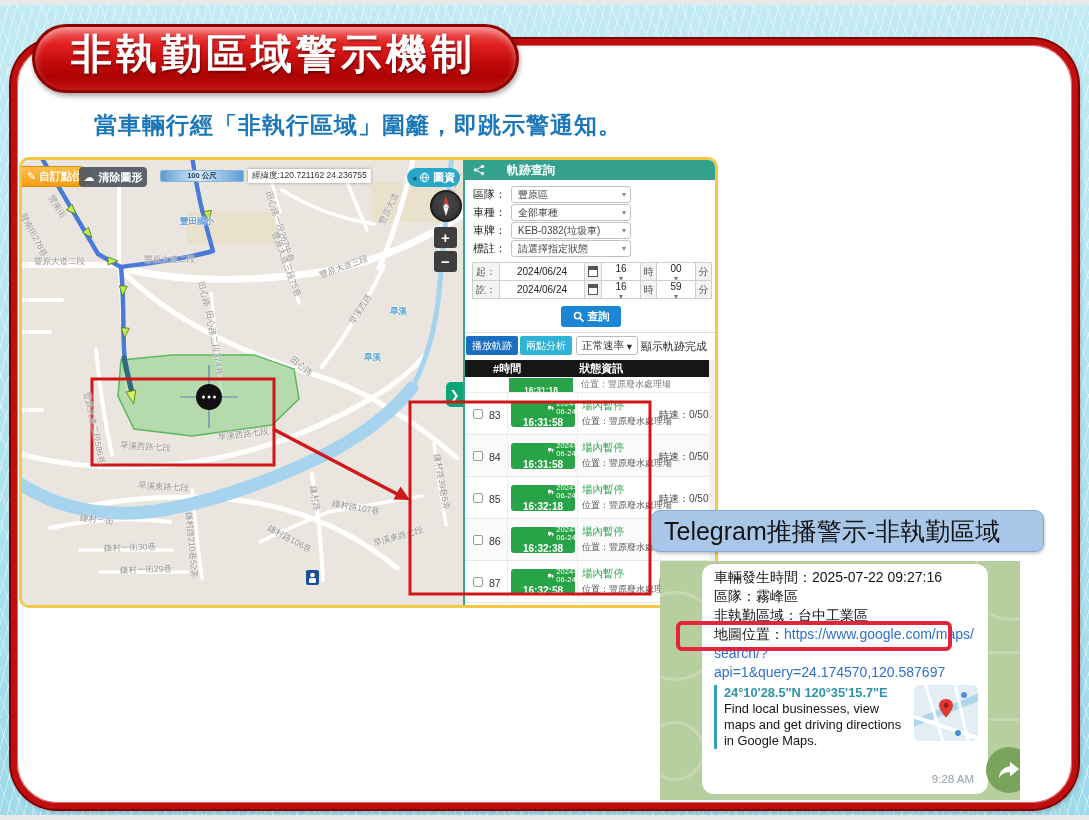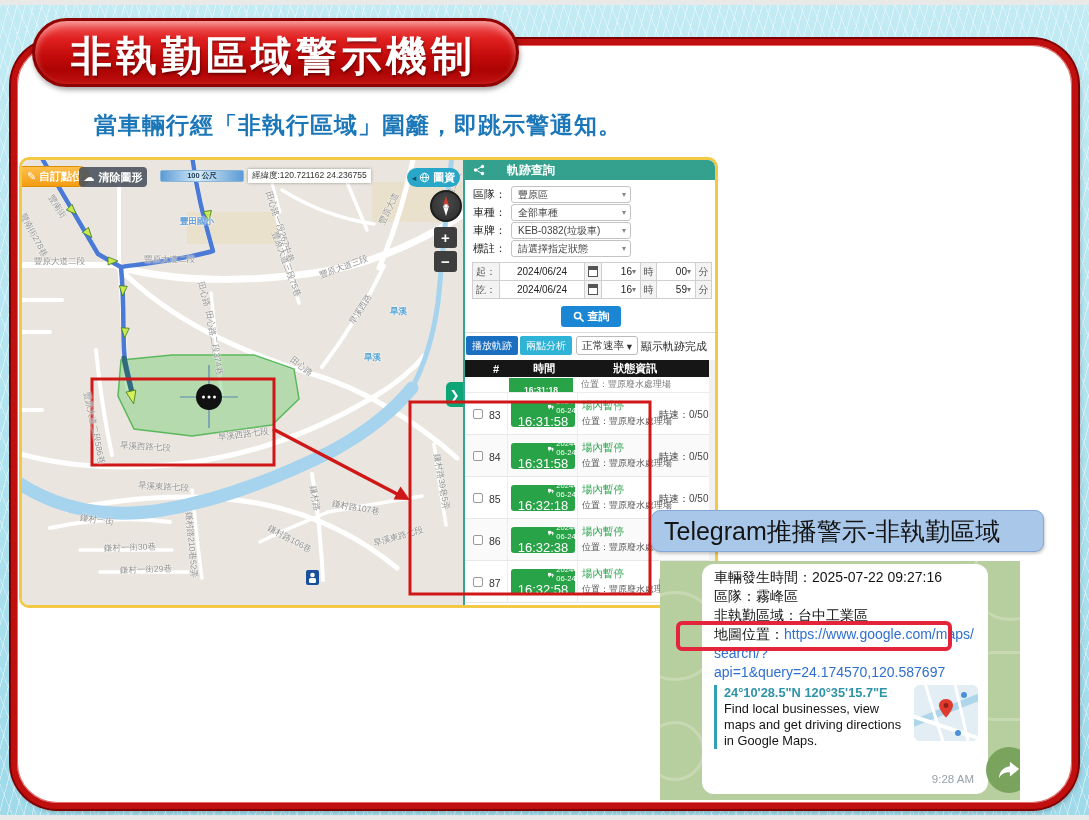--- a/index.html
+++ b/index.html
@@ -10,27 +10,27 @@
   }
   
   .cyan-band { position:absolute; left:0; top:5px; width:1089px; height:810px; z-index:0;
     background:
       repeating-linear-gradient(105deg, rgba(255,255,255,.45) 0 1px, transparent 1px 8px),
       repeating-linear-gradient(68deg, rgba(255,255,255,.35) 0 1px, transparent 1px 11px),
       linear-gradient(180deg,#c2ebf4 0%, #aee2ef 60%, #9edaea 100%); }
   .content-panel { position:absolute; left:11px; top:39px; width:1067px; height:770px; z-index:1;
     background:#fff; border:6px solid #bf0f0f; border-radius:46px;
     box-shadow:0 0 0 2px #7e0000, inset 0 0 0 1px #e26a6a, 2px 3px 5px rgba(0,0,0,.25); }
-  .title-banner { position:absolute; left:32px; top:18px; width:487px; height:69px; z-index:5;
+  .title-banner { position:absolute; left:32px; top:24px; width:487px; height:69px; z-index:5;
     border-radius:35px; border:3px solid #8f0202;
     background:linear-gradient(180deg,#f briefly 0%);
     background:linear-gradient(180deg,#f express);
     background:linear-gradient(180deg,#f46060 0%,#e02020 28%,#c40b0b 55%,#ad0303 78%,#c21111 100%);
     box-shadow:inset 0 4px 7px rgba(255,255,255,.4), 1px 3px 5px rgba(0,0,0,.35);
-    display:flex; align-items:flex-end; padding-left:36px; }
+    display:flex; align-items:flex-start; padding-left:36px; }
   .title-banner span { color:#fff; font-size:41px; font-weight:bold; letter-spacing:4px;
     text-shadow:1px 2px 2px rgba(0,0,0,.35); white-space:nowrap; }
   .subtitle { position:absolute; left:94px; top:110px; z-index:4; font-size:23px; font-weight:bold;
     color:#1c77b9; letter-spacing:1px; white-space:nowrap; }
 
   
   .shot { position:absolute; left:19px; top:157px; width:699px; height:451px; z-index:3;
     background:#fff; border:3px solid #f2c844; border-radius:10px; overflow:hidden; }
   .map { position:absolute; left:0; top:0; width:441px; height:445px; background:#eae6df; overflow:hidden; }
   .map svg.base { position:absolute; left:0; top:0; }
@@ -66,56 +66,56 @@
   .qp-header { height:20px; background:#34a18e; color:#fff; display:flex; align-items:center; gap:22px;
     padding-left:8px; font-size:12px; font-weight:bold; }
   .frow { position:absolute; left:8px; display:flex; align-items:center; }
   .frow .flabel { width:38px; font-size:11px; color:#222; }
   .fselect { position:relative; width:120px; height:17px; border:1px solid #c3c3c3; border-radius:3px;
     font-size:10px; color:#444; display:flex; align-items:center; padding:0 12px 0 6px; background:#fff; }
   .fselect .chev { position:absolute; right:4px; color:#888; font-size:8px; }
   .dtrow { position:absolute; left:8px; display:flex; height:19px; font-size:10px; }
   .dcell { border:1px solid #cfcfcf; margin-left:-1px; display:flex; align-items:center; justify-content:center; background:#fff; position:relative; }
   .dcell.gray { background:#f3f3f3; color:#555; }
-  .dcell.sel { justify-content:flex-end; padding:0 4px; }
+  .dcell.sel { justify-content:space-between; padding:0 4px;flex-direction:column; }
   .dcell.sel .chev { color:#777; font-size:8px; }
   .calic { width:10px; height:11px; border:1px solid #555; background:#fff; position:relative; }
   .calic::before { content:''; position:absolute; left:0; top:0; width:100%; height:3px; background:#555; }
   .search-btn { position:absolute; left:96px; top:146px; width:60px; height:21px; background:#1b87d4;
     border-radius:3px; color:#fff; font-size:11px; font-weight:bold; display:flex; align-items:center;
     justify-content:center; gap:3px; }
   .qp-divider { position:absolute; left:0; top:172px; width:100%; border-top:1px solid #ddd; }
   .tb-btn { position:absolute; top:176px; height:19px; color:#fff; font-size:10px; display:flex;
     align-items:center; justify-content:center; border-radius:2px; }
   .tb-play { left:1px; width:52px; background:#1a6fc0; }
   .tb-two { left:55px; width:52px; background:#2fb3d6; }
   .tb-speed { position:absolute; left:111px; top:176px; width:62px; height:19px; border:1px solid #bbb;
     border-radius:3px; font-size:10.5px; color:#333; display:flex; align-items:center;
     justify-content:space-between; padding:0 5px; background:#fff; }
   .tb-status { position:absolute; right:8px; top:179px; font-size:11px; color:#222; }
   .thead { position:absolute; left:0; top:200px; width:252px; height:17px; background:#161616; color:#fff;
     font-size:11px; font-weight:bold; display:flex; align-items:center; }
-  .thead .h1 { margin-left:28px; } .thead .h2 { margin-left:34px; } .thead .h3 { margin-left:58px; }
+  .thead .h1 { margin-left:28px; } .thead .h2 { } .thead .h3 { margin-left:58px; }
   .partial-row { position:absolute; left:0; top:217px; width:246px; height:16px; overflow:hidden;
     border-bottom:1px solid #ececec; }
   .pbadge { position:absolute; left:44px; top:1px; width:64px; height:23px; background:#29a347; border-radius:0 0 3px 3px;
     color:#fff; font-size:8.5px; font-weight:bold; display:flex; align-items:center; justify-content:center; }
   .ploc { position:absolute; left:116px; top:1px; font-size:9px; color:#777; }
   #track-rows { position:absolute; left:0; top:233px; width:246px; }
   .trow { position:relative; width:100%; height:42px; border-bottom:1px solid #e8e8e8; background:#fff; }
   .trow.alt { background:#fafafa; }
   .trow::before, .trow::after { content:''; position:absolute; top:0; bottom:0; width:1px; background:#ededed; }
   .trow::before { left:42px; } .trow::after { left:112px; }
   .cb { position:absolute; left:8px; top:16px; width:10px; height:10px; border:1px solid #999;
     border-radius:2px; background:#fff; }
   .tnum { position:absolute; left:24px; top:16px; font-size:10.5px; color:#333; }
   .tbadge { position:absolute; left:46px; top:8px; width:64px; height:26px; background:#29a347; border-radius:3px;
     color:#fff; display:flex; flex-direction:column; align-items:center; justify-content:center; line-height:1.15; }
   .bl1 { font-size:7.6px; display:flex; align-items:center; gap:2px;padding-left:42px; }
-  .bl2 { font-size:13px; font-weight:normal; }
+  .bl2 { font-size:10px; font-weight:bold; }
   .st1 { position:absolute; left:117px; top:6px; font-size:10.5px; color:#2da44e; }
   .st2 { position:absolute; left:117px; top:22px; font-size:9px; color:#555; white-space:nowrap; }
   .tspeed { position:absolute; left:194px; top:15px; font-size:10px; color:#444; white-space:nowrap; }
   .tbl-scroll { position:absolute; right:0; top:200px; width:6px; height:245px; background:#f1f1f1; }
   .tbl-thumb { position:absolute; right:0; top:217px; width:6px; height:85px; background:#8f8f8f; }
 
   
   .annotations { position:absolute; left:0; top:0; z-index:6; pointer-events:none; }
 
   

